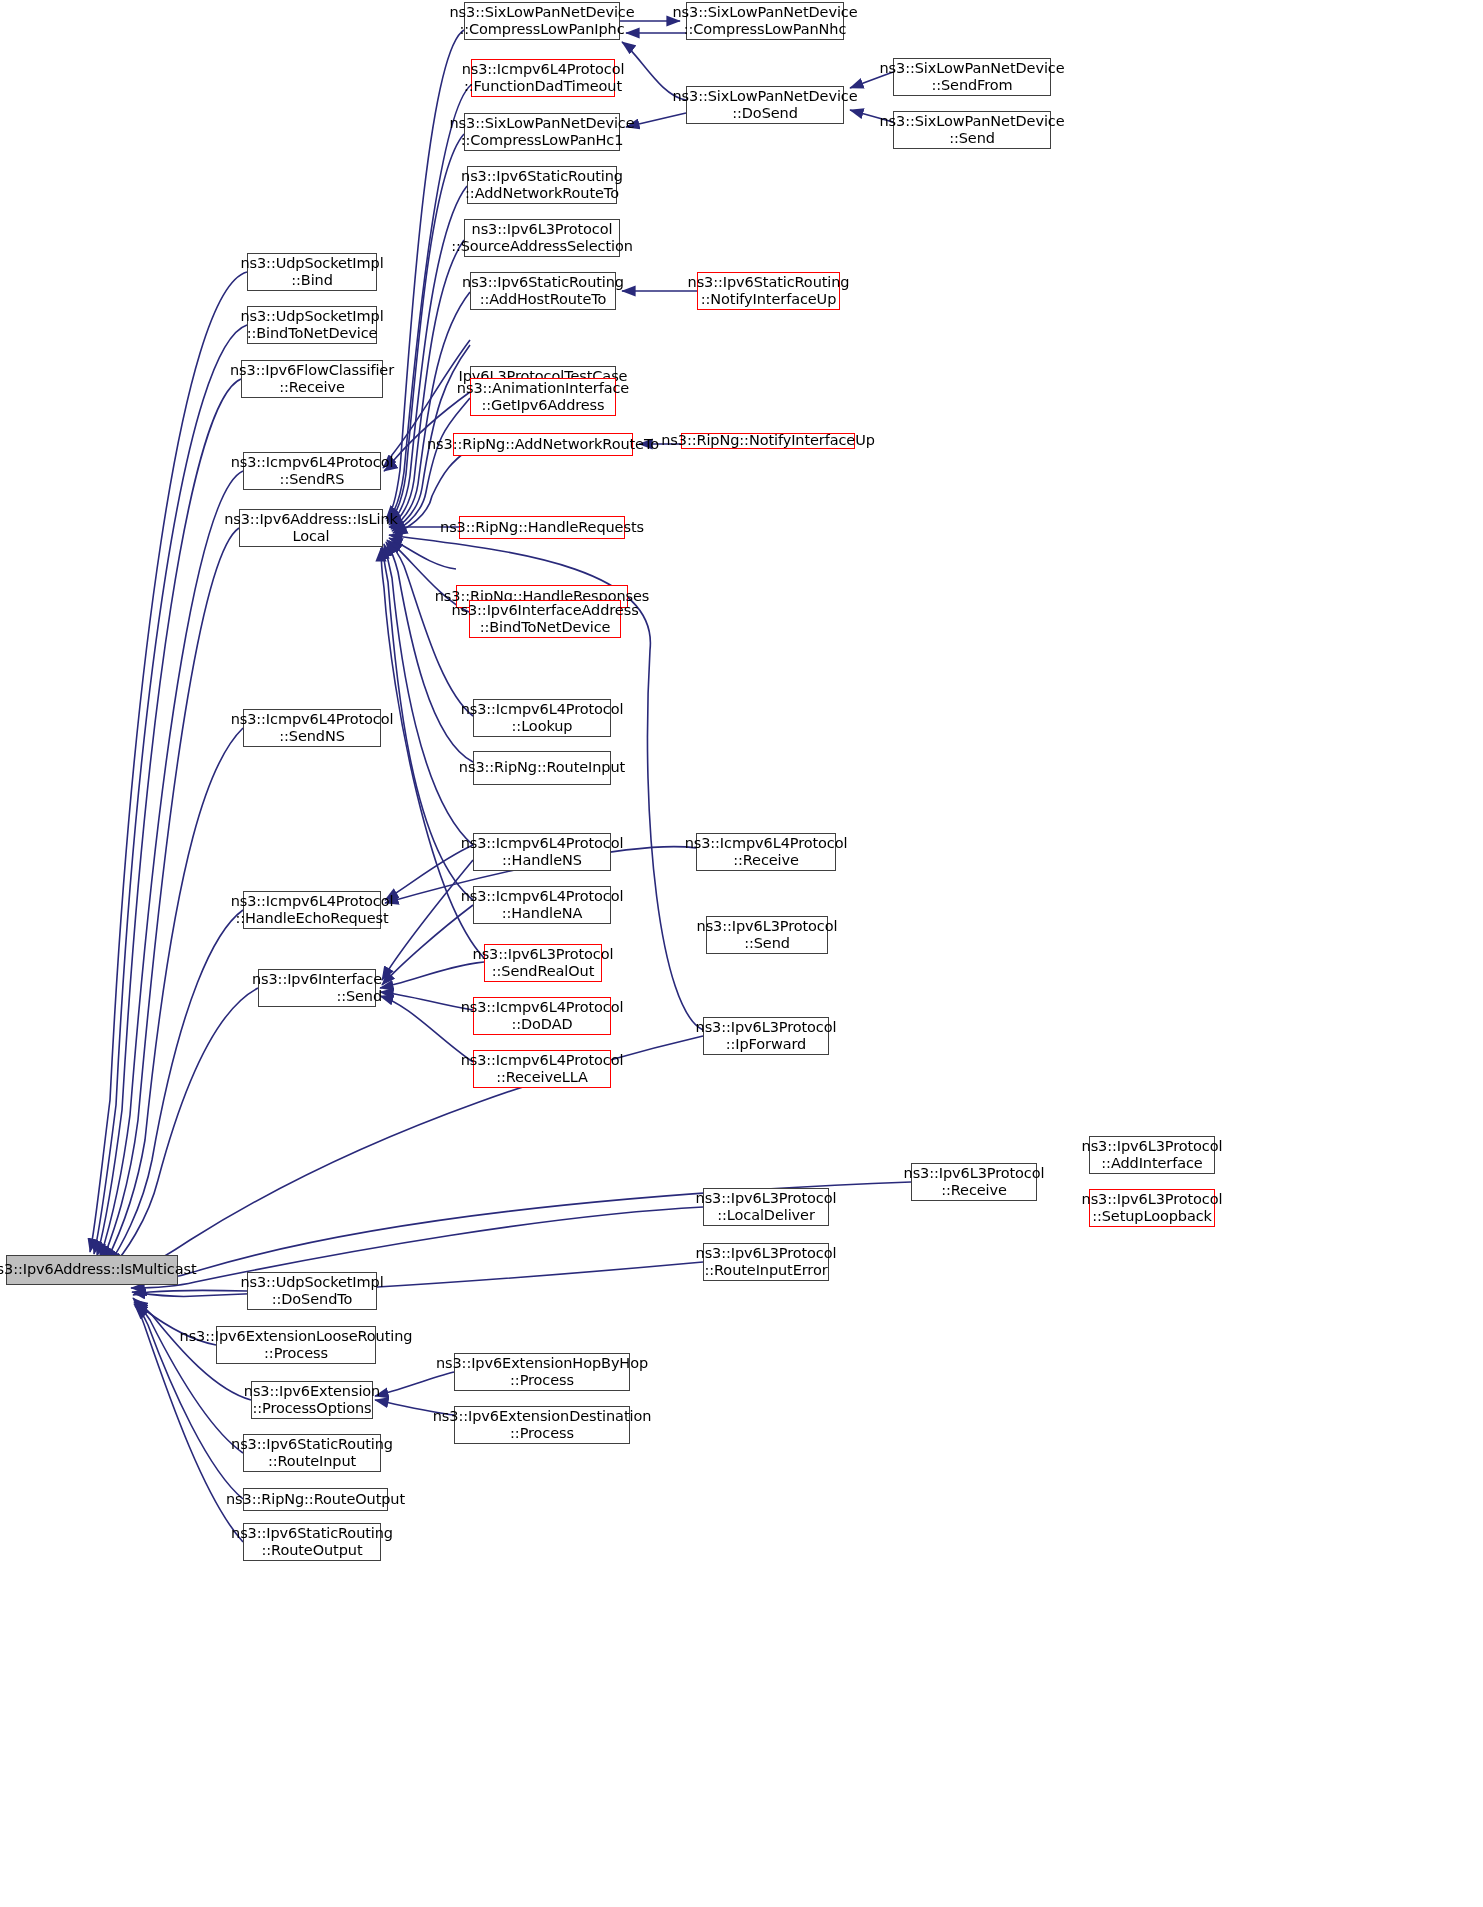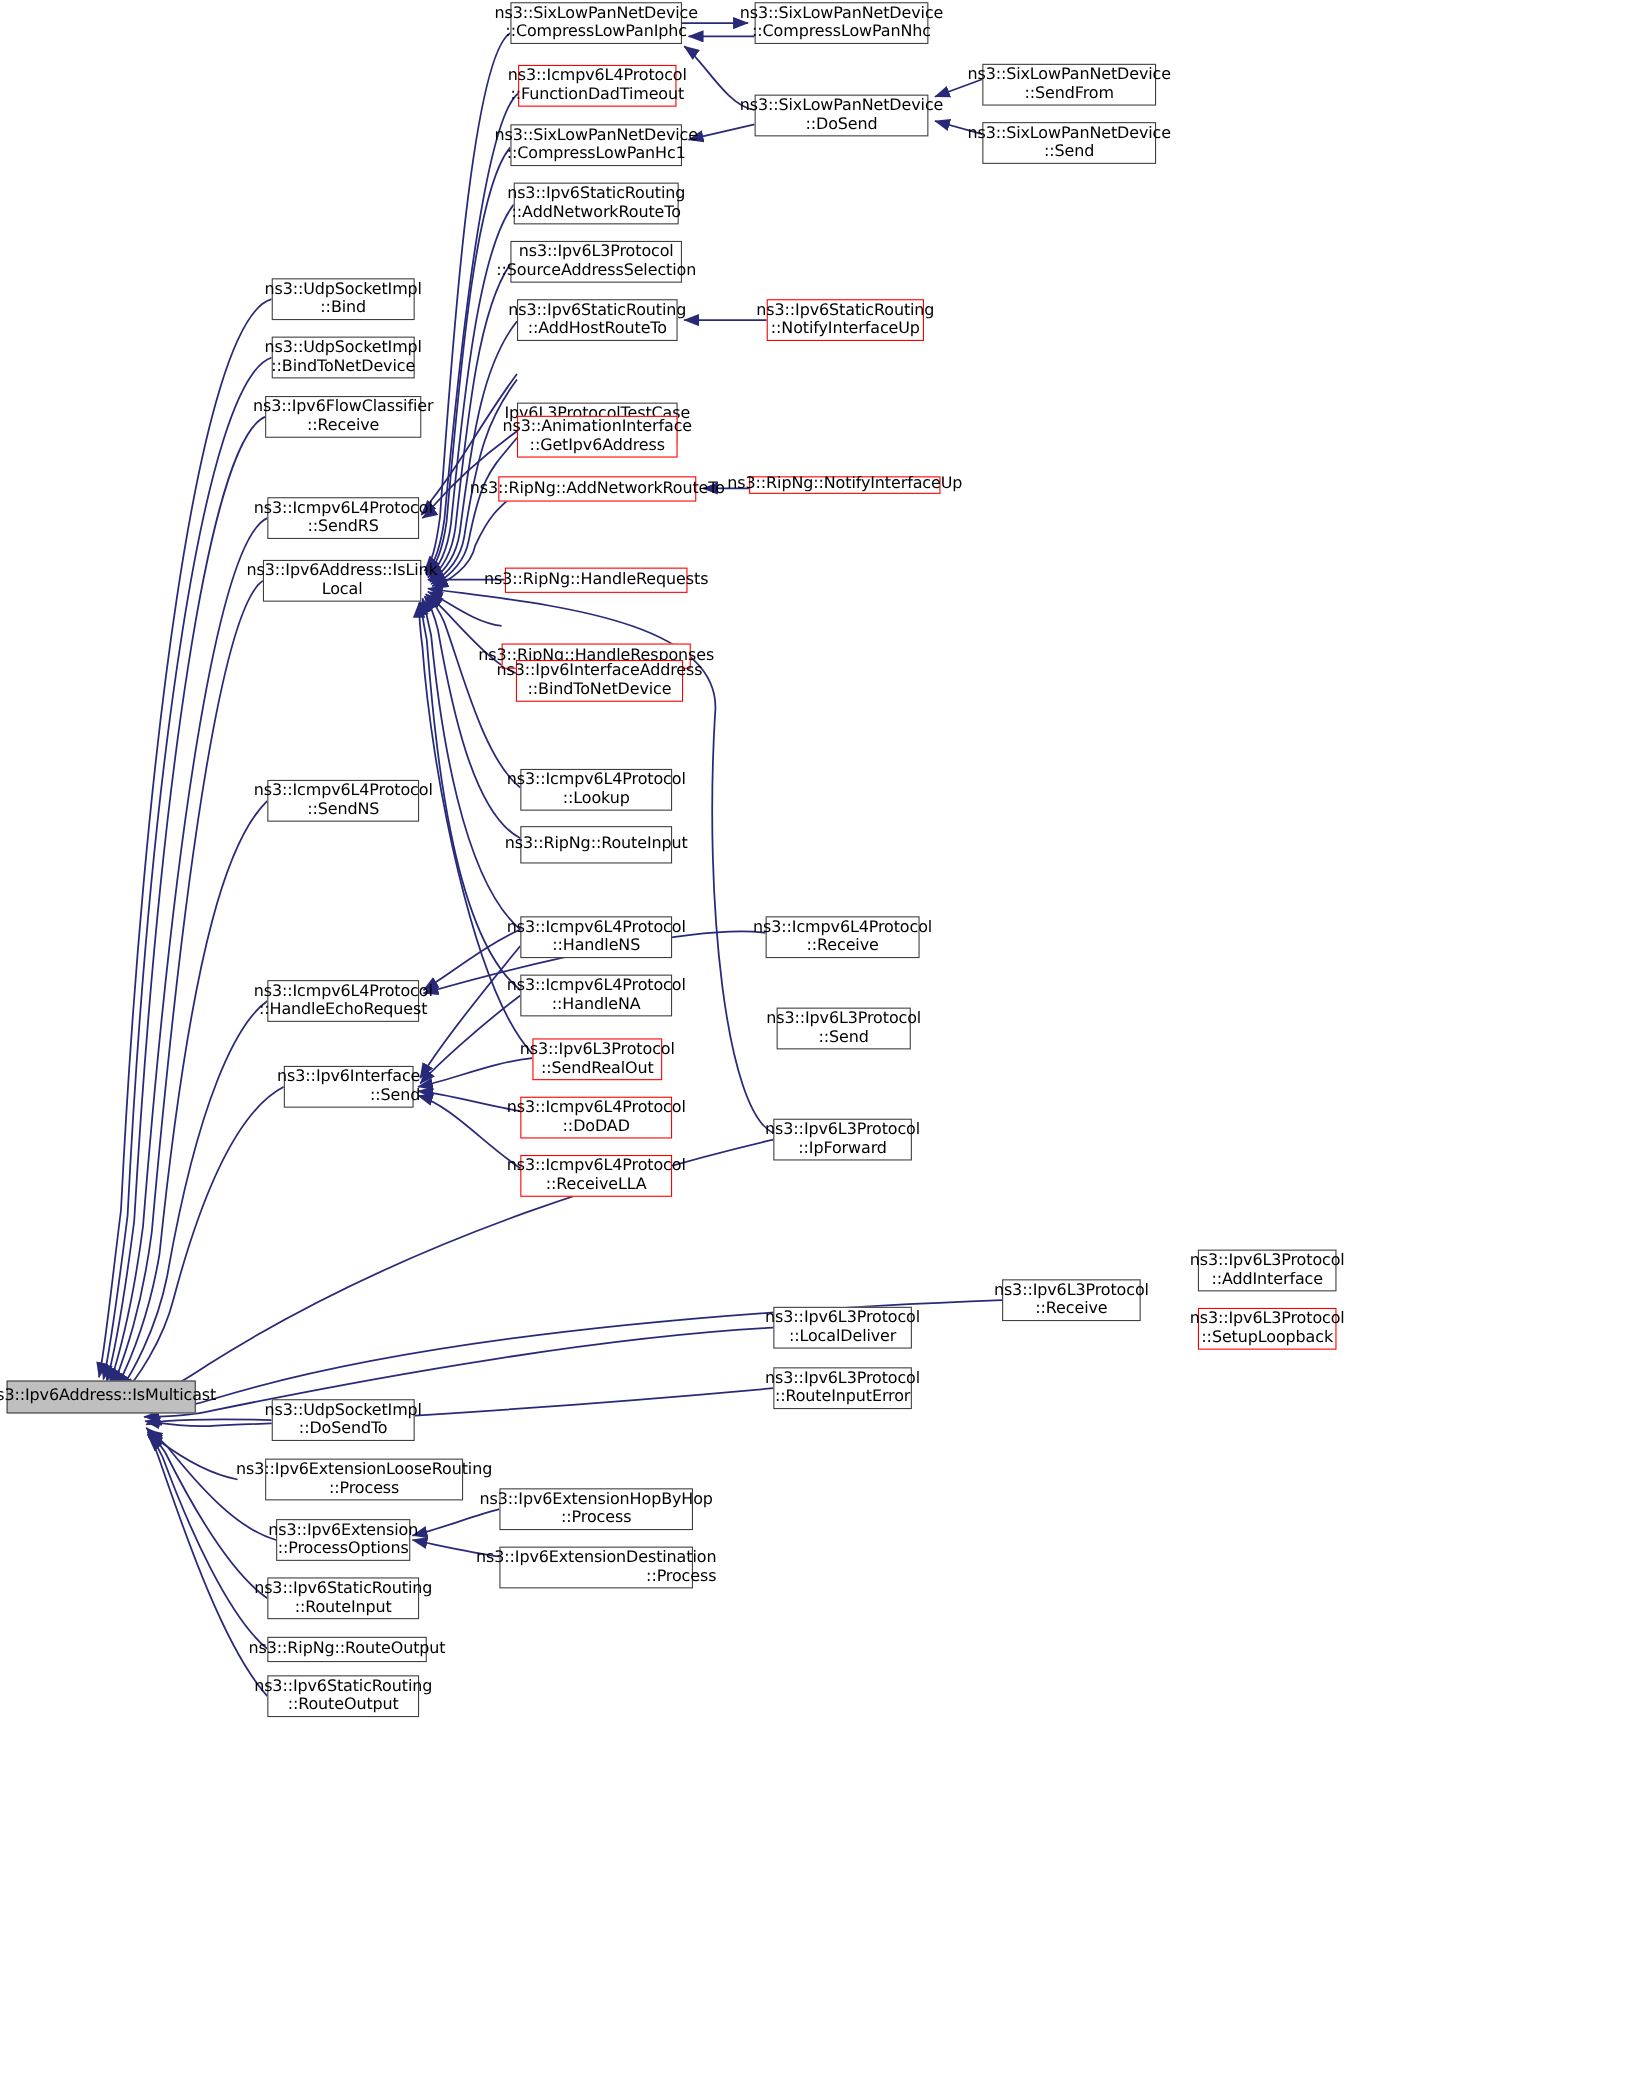--- a/index.html
+++ b/index.html
@@ -190,27 +190,27 @@
       <div class="node" style="left: 1089px; top: 1136px; width: 126px; height: 38px;">ns3::Ipv6L3Protocol
 ::AddInterface</div>
       <div class="node red" style="left: 1089px; top: 1189px; width: 126px; height: 38px;">ns3::Ipv6L3Protocol
 ::SetupLoopback</div>
       <div class="node" style="left: 703px; top: 1188px; width: 126px; height: 38px;">ns3::Ipv6L3Protocol
 ::LocalDeliver</div>
       <div class="node" style="left: 703px; top: 1243px; width: 126px; height: 38px;">ns3::Ipv6L3Protocol
 ::RouteInputError</div>
       <div class="node" style="left: 247px; top: 1272px; width: 130px; height: 38px;">ns3::UdpSocketImpl
 ::DoSendTo</div>
-      <div class="node" style="left: 216px; top: 1326px; width: 180px; height: 38px; margin-left: 25px;">ns3::Ipv6ExtensionLooseRouting
+      <div class="node" style="left: 216px; top: 1326px; width: 160px; height: 38px;">ns3::Ipv6ExtensionLooseRouting
 ::Process</div>
       <div class="node" style="left: 454px; top: 1353px; width: 176px; height: 38px;">ns3::Ipv6ExtensionHopByHop
 ::Process</div>
       <div class="node" style="left: 251px; top: 1381px; width: 122px; height: 38px;">ns3::Ipv6Extension
 ::ProcessOptions</div>
-      <div class="node" style="left: 454px; top: 1406px; width: 176px; height: 38px; text-align: right;">ns3::Ipv6ExtensionDestination
+      <div class="node" style="left: 454px; top: 1406px; width: 176px; height: 38px;">ns3::Ipv6ExtensionDestination
 ::Process</div>
       <div class="node" style="left: 243px; top: 1434px; width: 138px; height: 38px;">ns3::Ipv6StaticRouting
 ::RouteInput</div>
       <div class="node" style="left: 243px; top: 1488px; width: 145px; height: 23px;">ns3::RipNg::RouteOutput</div>
       <div class="node" style="left: 243px; top: 1523px; width: 138px; height: 38px;">ns3::Ipv6StaticRouting
 ::RouteOutput</div>
     </div>
 
 </div>
 

